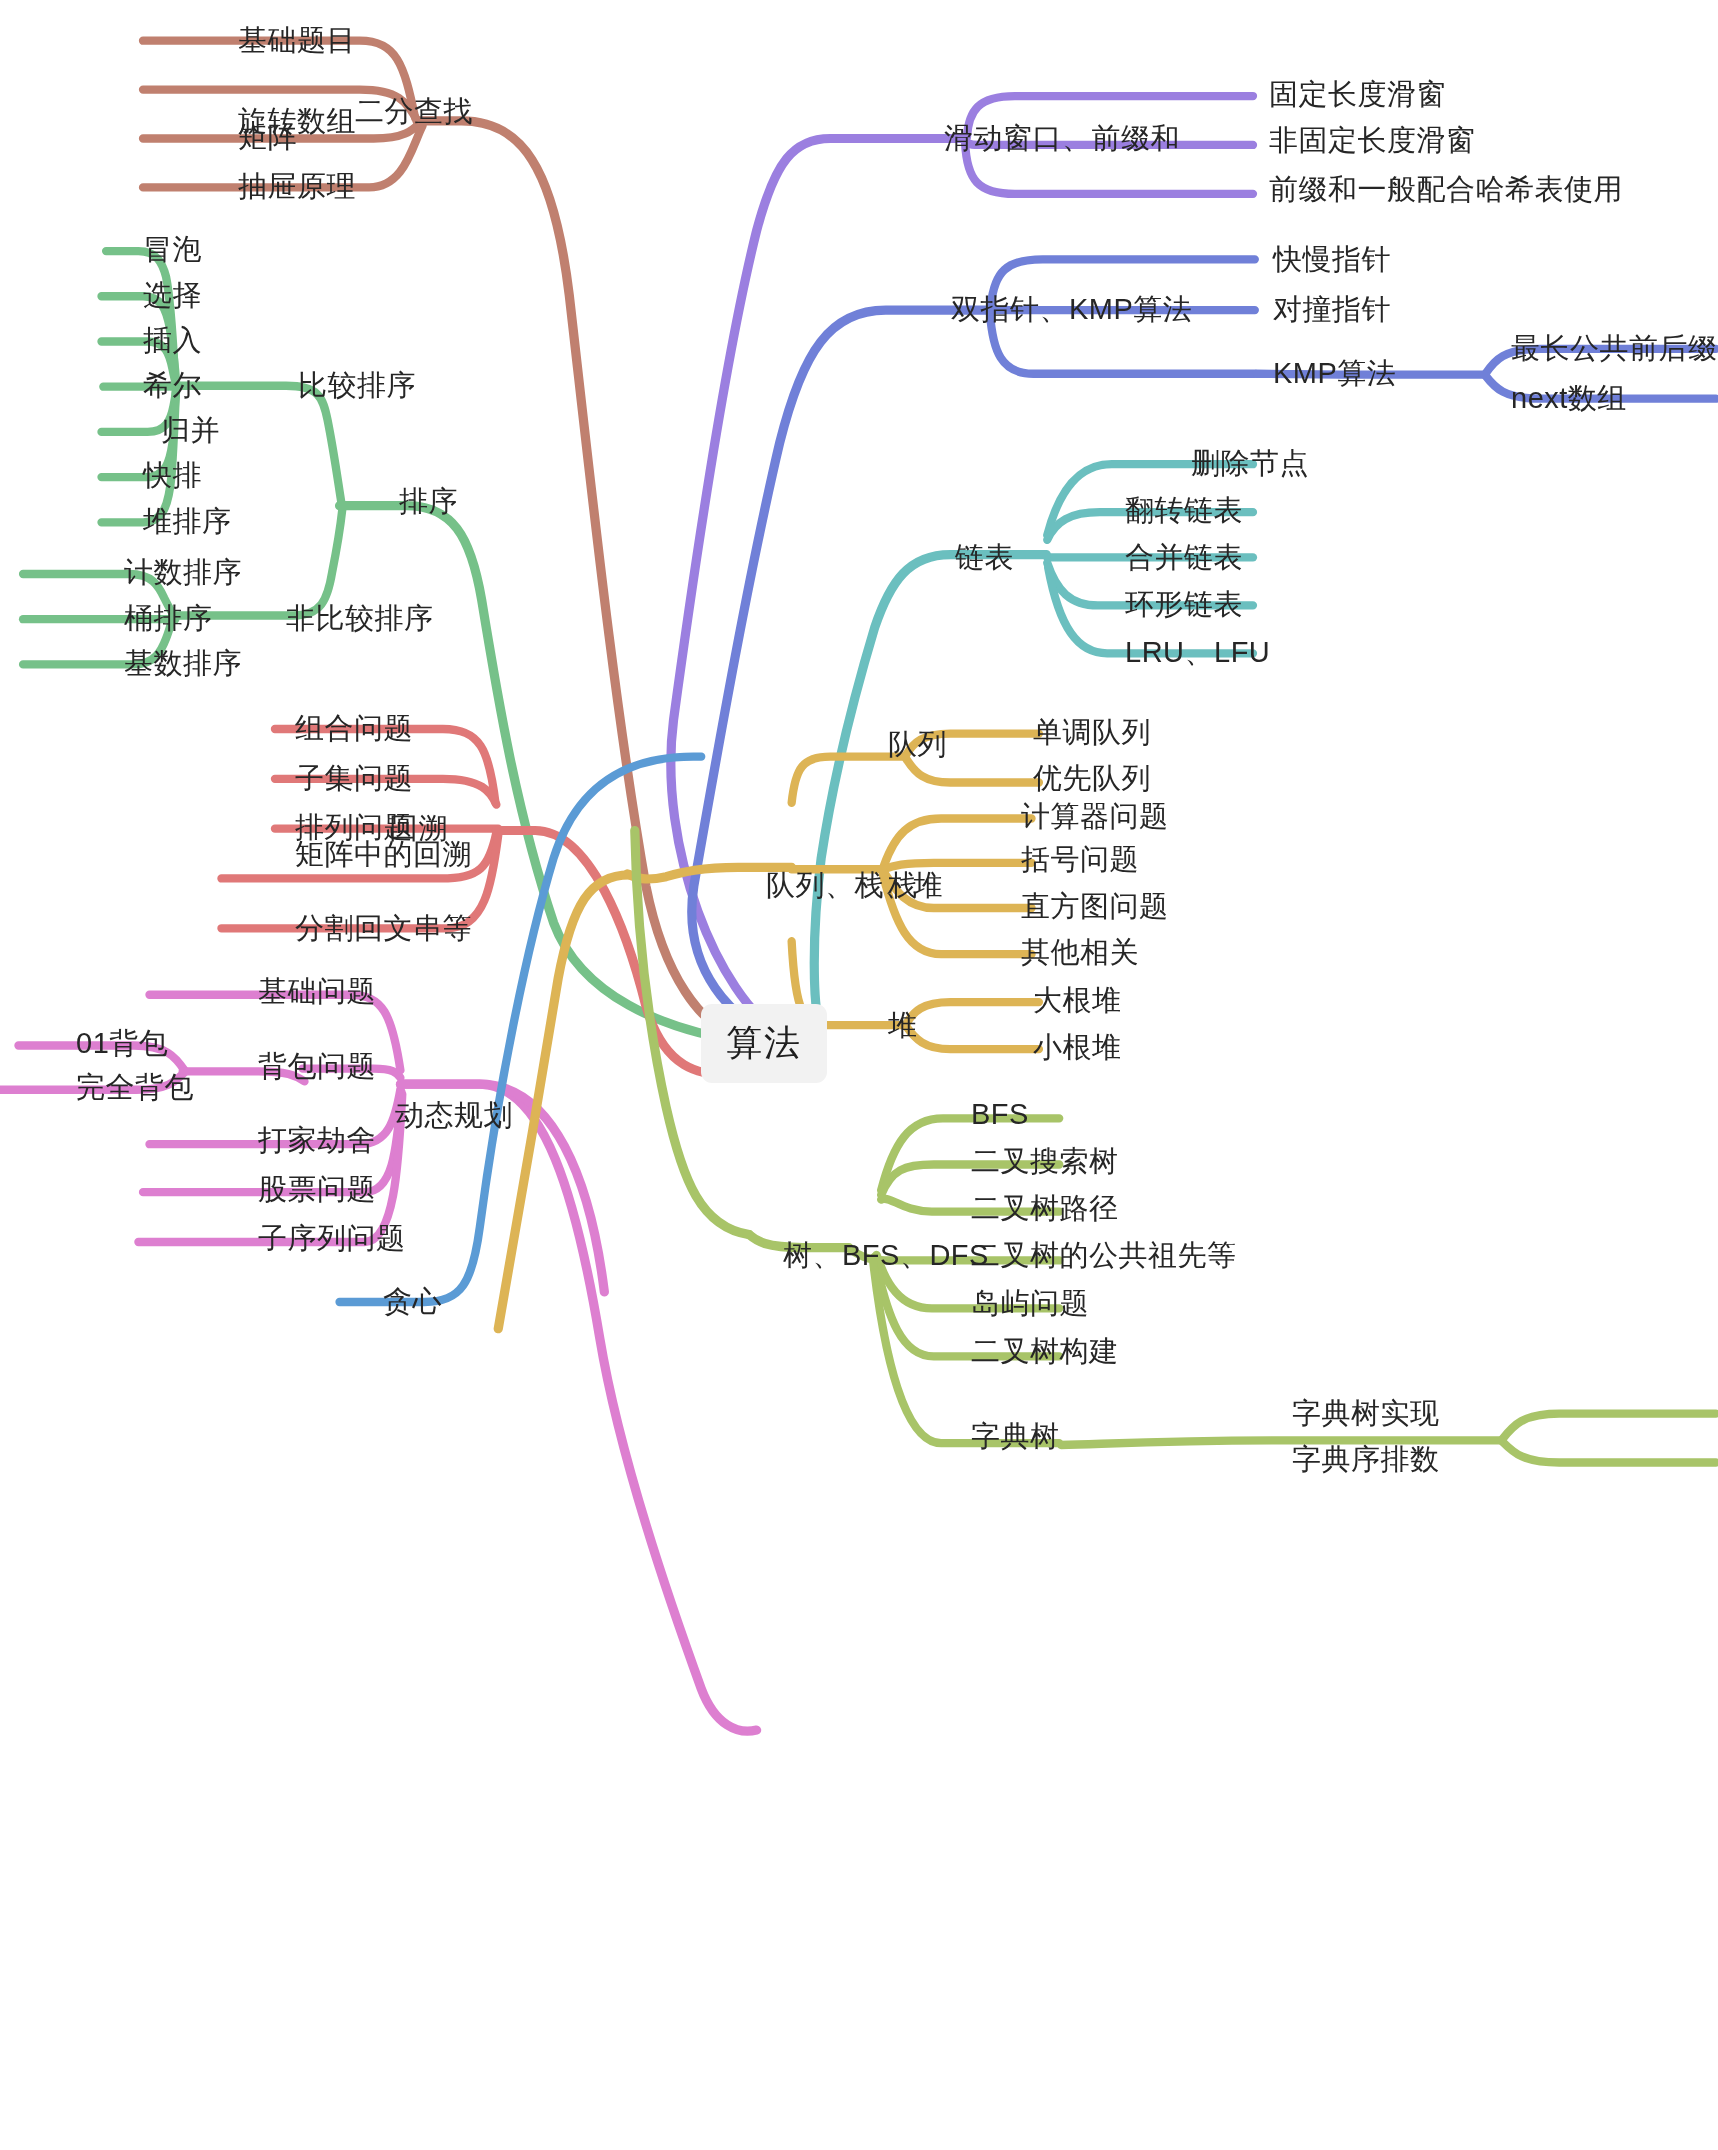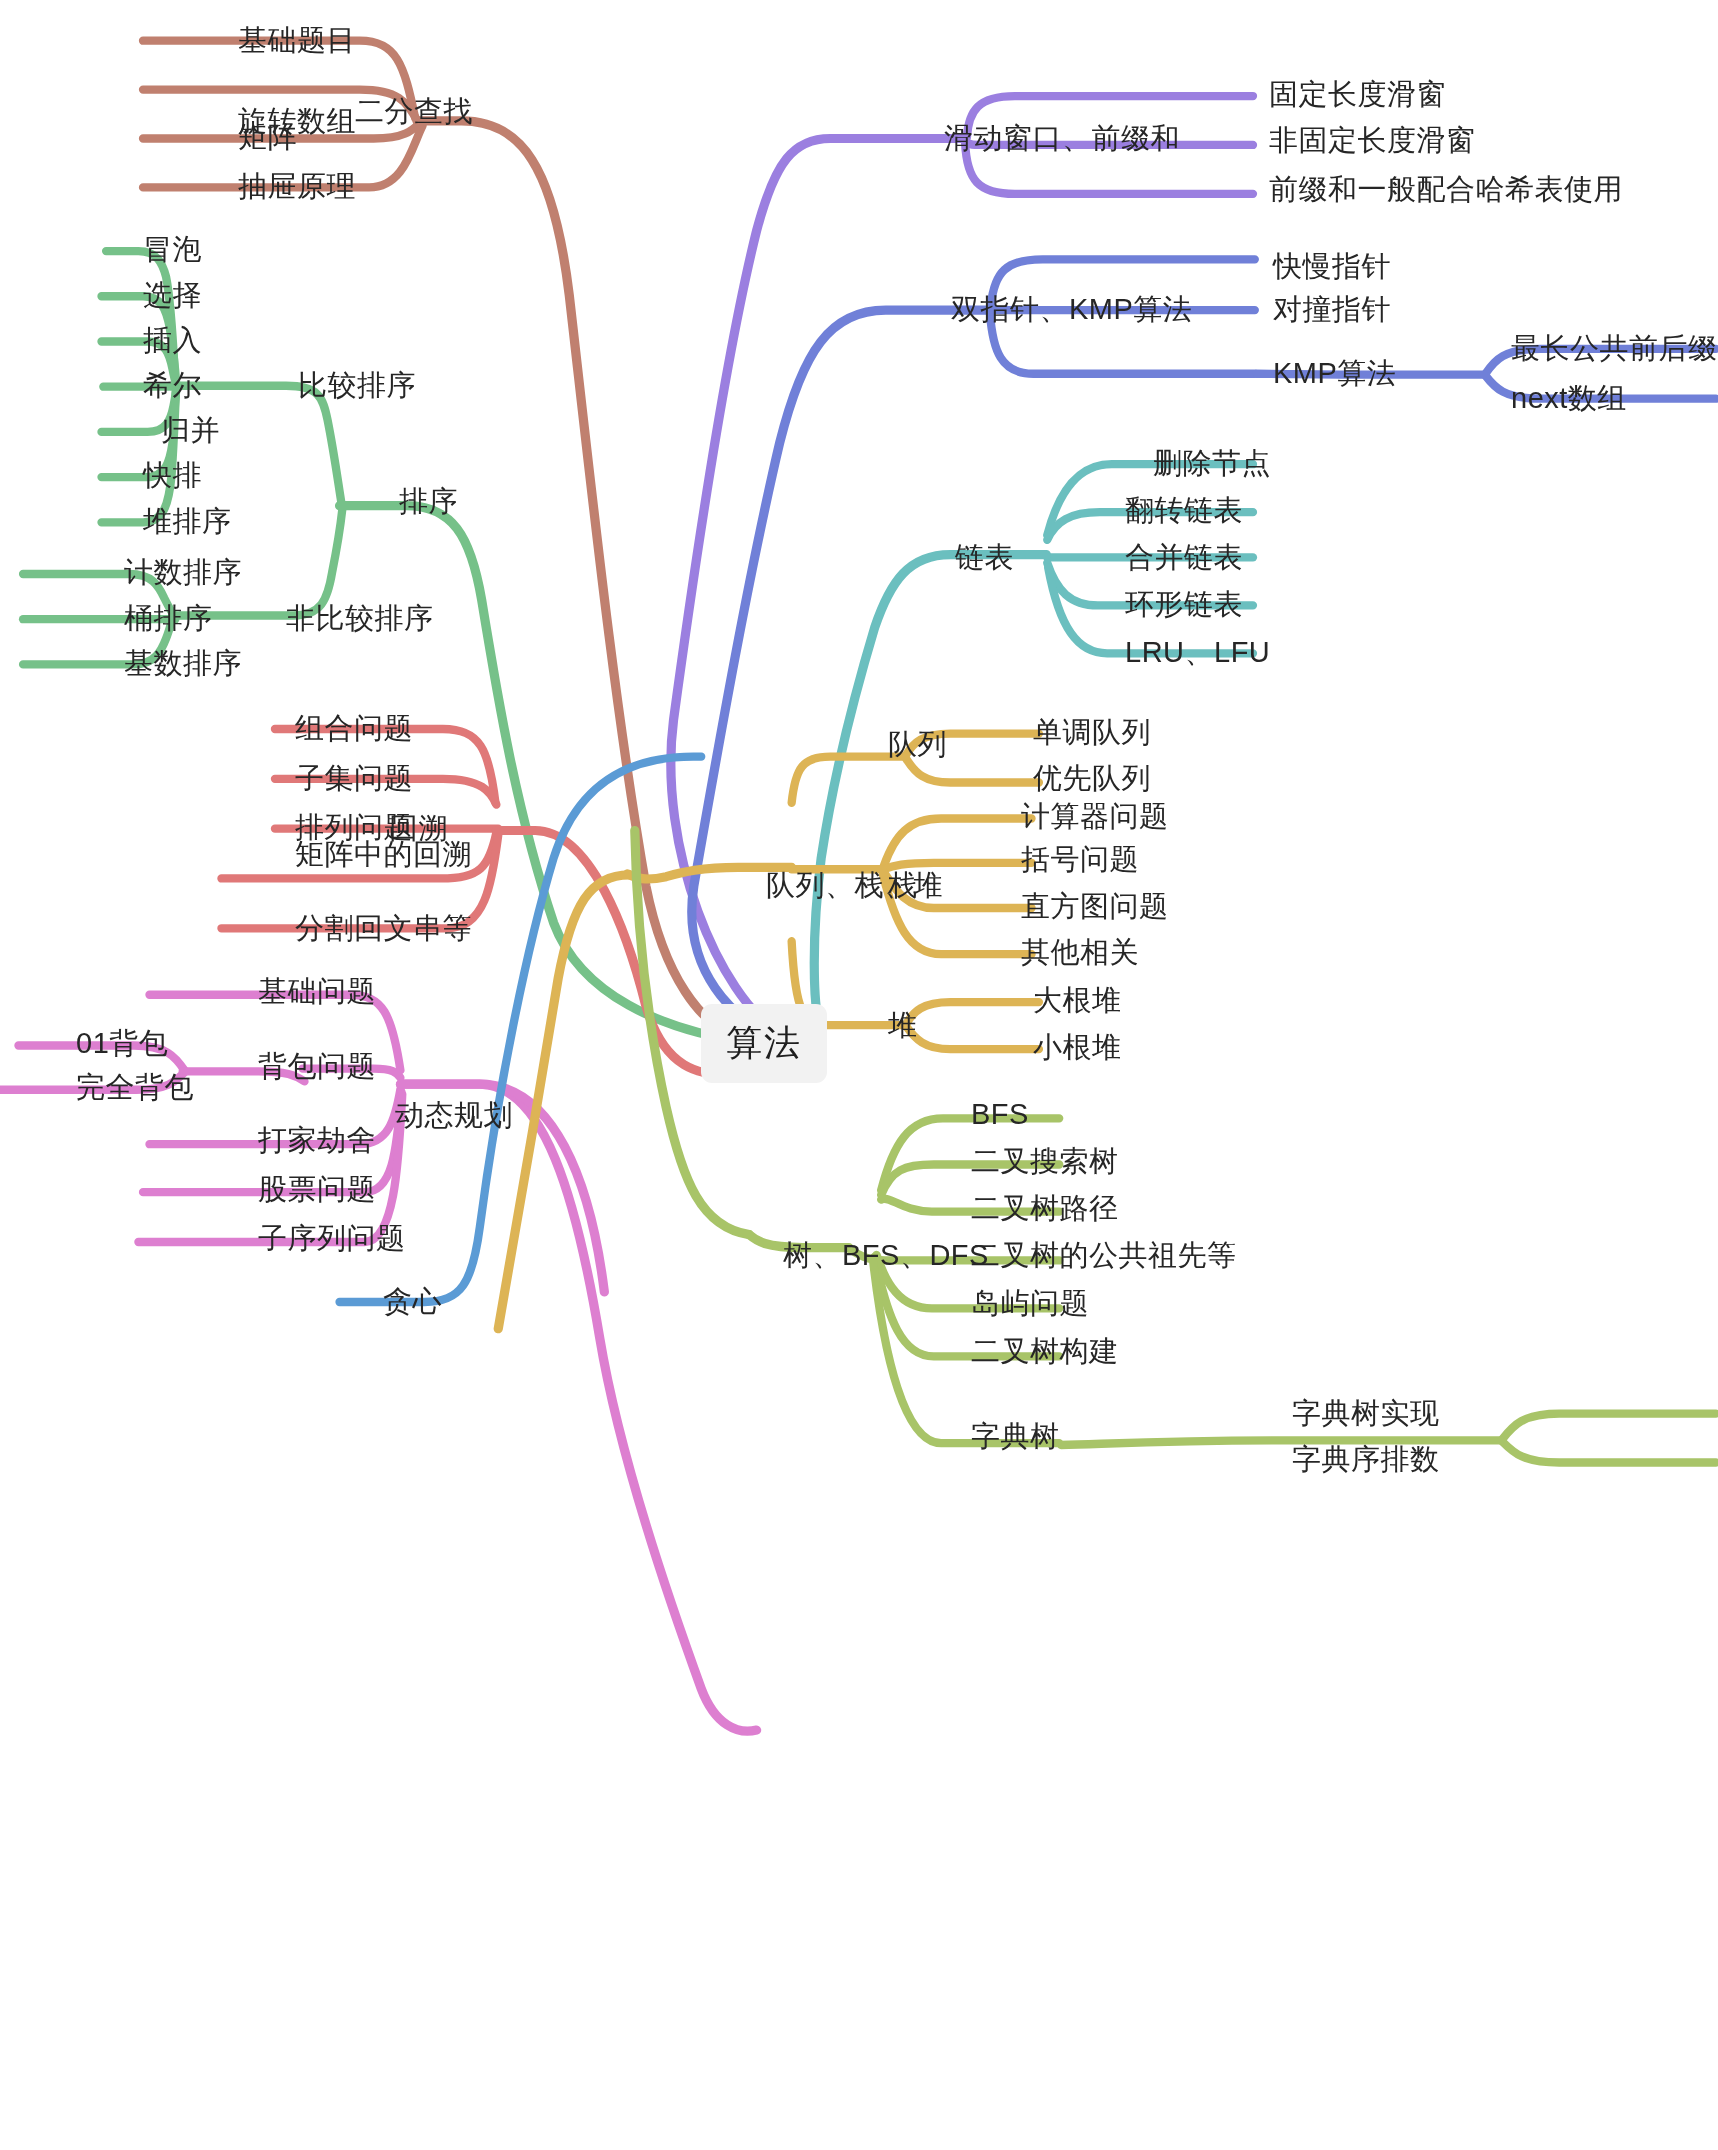--- a/index.html
+++ b/index.html
@@ -167,27 +167,27 @@
       <div class="node mid" style="left: 298px; top: 371px;">比较排序</div>
       <div class="node mid" style="left: 124px; top: 558px;">计数排序</div>
       <div class="node mid" style="left: 124px; top: 604px;">桶排序</div>
       <div class="node mid" style="left: 124px; top: 649px;">基数排序</div>
       <div class="node mid" style="left: 286px; top: 604px;">非比较排序</div>
       <div class="node mid" style="left: 399px; top: 487px;">排序</div>
       <div class="node leaf" style="left: 1269px; top: 80px;">固定长度滑窗</div>
       <div class="node leaf" style="left: 1269px; top: 126px;">非固定长度滑窗</div>
       <div class="node leaf" style="left: 1269px; top: 175px;">前缀和一般配合哈希表使用</div>
       <div class="node mid" style="left: 944px; top: 124px;">滑动窗口、前缀和</div>
-      <div class="node leaf" style="left: 1273px; top: 252px;">快慢指针</div>
+      <div class="node leaf" style="left: 1273px; top: 245px;">快慢指针</div>
       <div class="node leaf" style="left: 1273px; top: 295px;">对撞指针</div>
       <div class="node leaf" style="left: 1273px; top: 359px;">KMP算法</div>
       <div class="node leaf" style="left: 1511px; top: 334px;">最长公共前后缀</div>
       <div class="node leaf" style="left: 1511px; top: 384px;">next数组</div>
       <div class="node mid" style="left: 951px; top: 295px;">双指针、KMP算法</div>
-      <div class="node leaf" style="left: 1153px; top: 449px;">删除节点</div>
+      <div class="node leaf" style="left: 1191px; top: 449px;">删除节点</div>
       <div class="node leaf" style="left: 1125px; top: 496px;">翻转链表</div>
       <div class="node leaf" style="left: 1125px; top: 543px;">合并链表</div>
       <div class="node leaf" style="left: 1125px; top: 590px;">环形链表</div>
       <div class="node leaf" style="left: 1125px; top: 638px;">LRU、LFU</div>
       <div class="node mid" style="left: 955px; top: 543px;">链表</div>
       <div class="node mid" style="left: 295px; top: 714px;">组合问题</div>
       <div class="node mid" style="left: 295px; top: 764px;">子集问题</div>
       <div class="node mid" style="left: 295px; top: 813px;">排列问题</div>
       <div class="node mid" style="left: 295px; top: 840px;">矩阵中的回溯</div>
       <div class="node mid" style="left: 295px; top: 914px;">分割回文串等</div>

